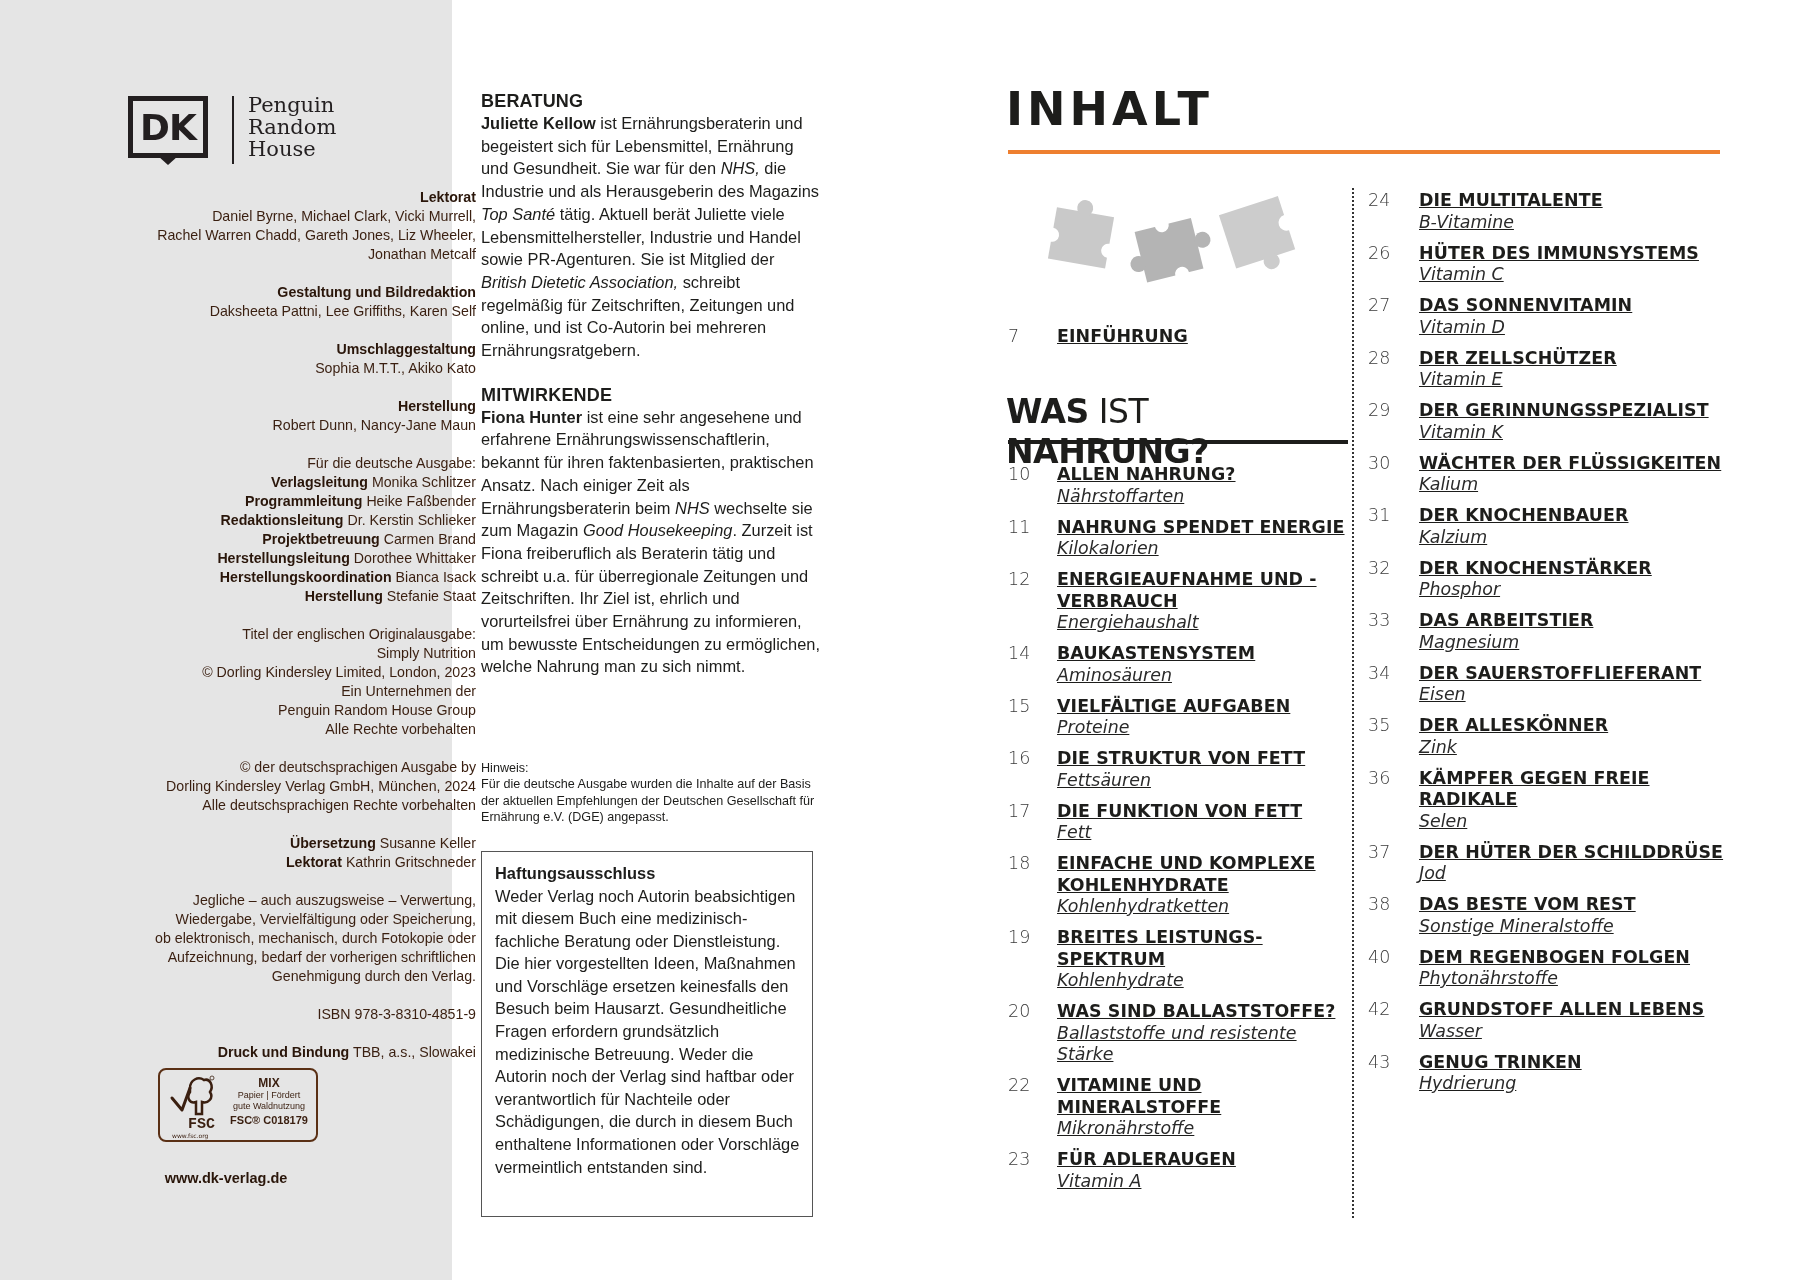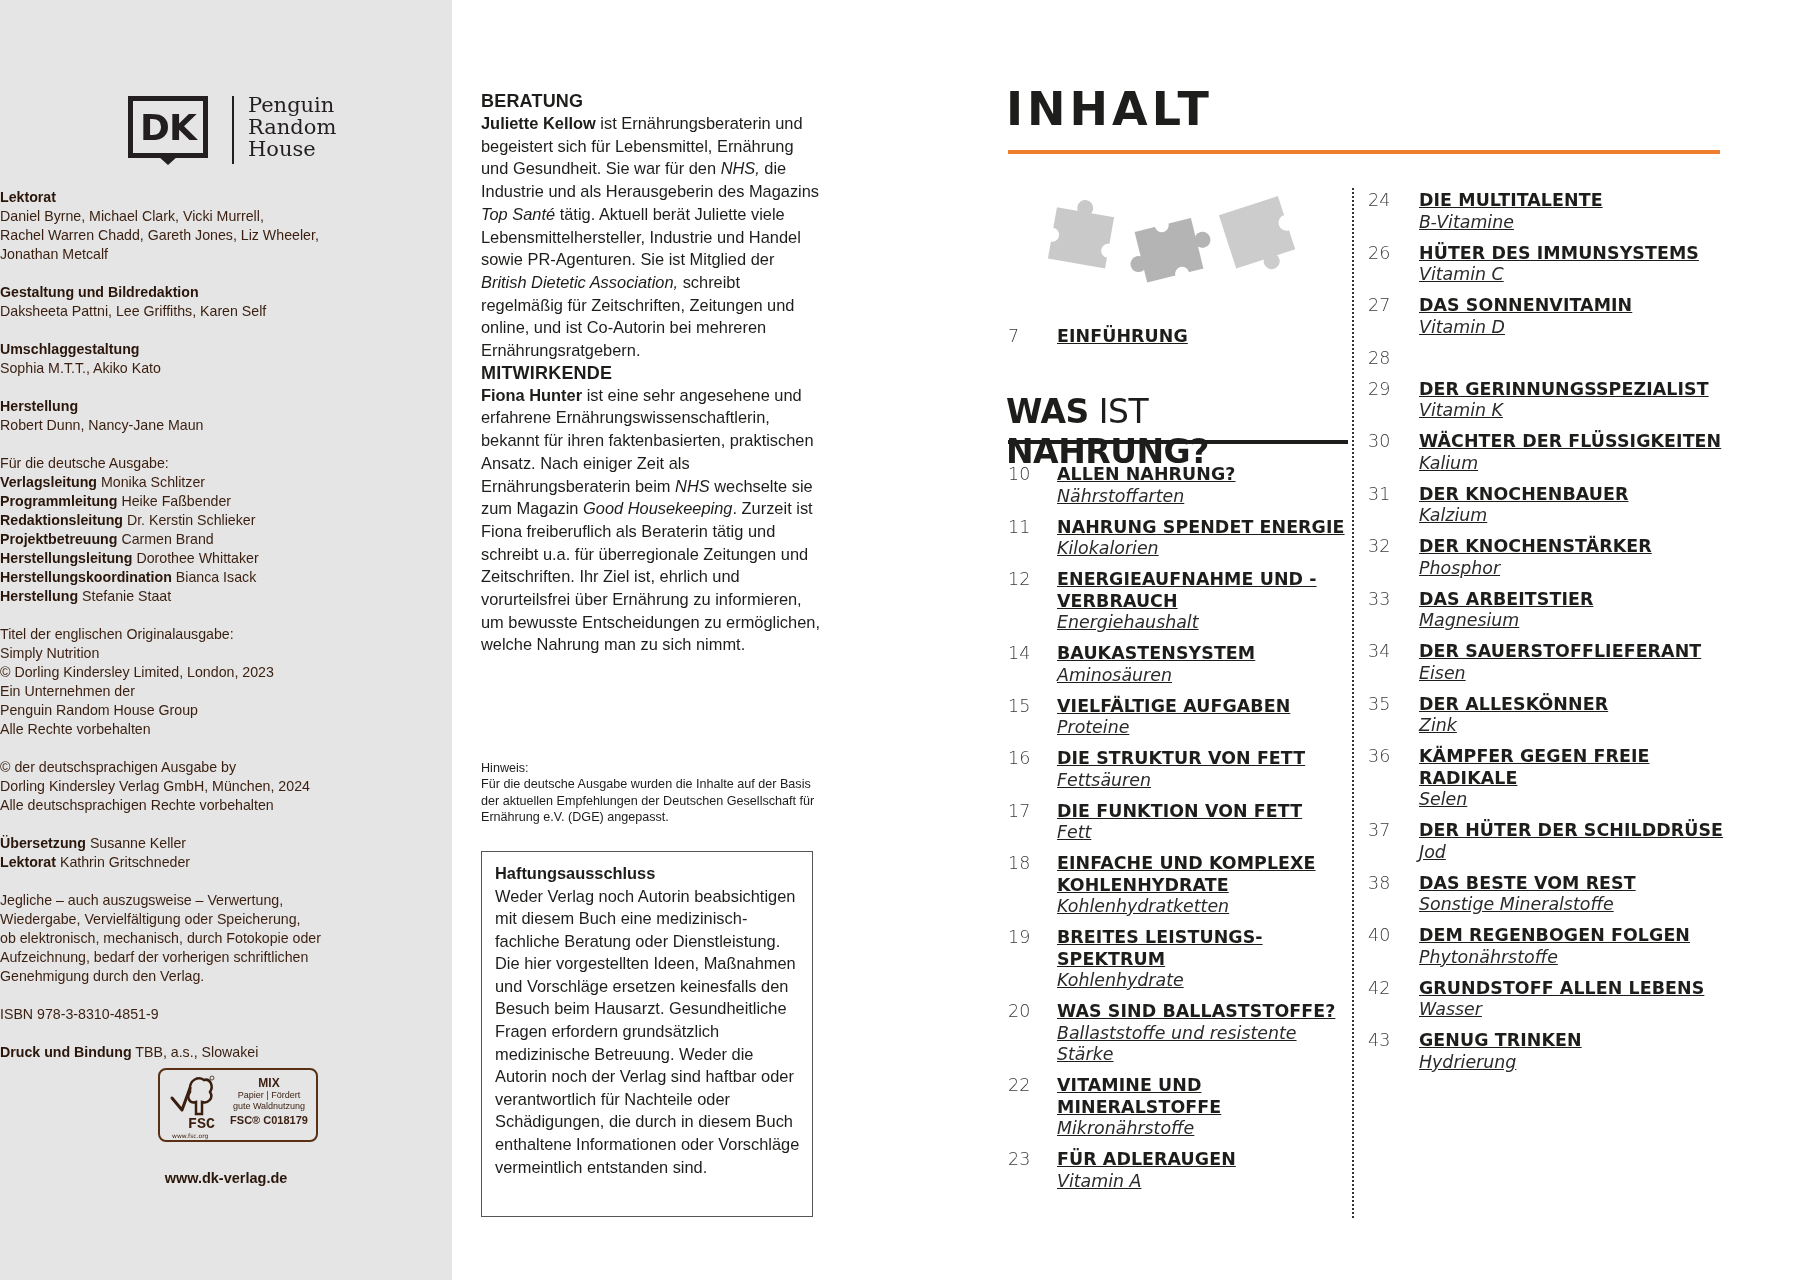--- a/index.html
+++ b/index.html
@@ -24,22 +24,22 @@
     position:absolute; left:30px; top:60px; width:0; height:0;
     border-left:10px solid transparent; border-right:10px solid transparent;
     border-top:9px solid #231f20;
   }
   .logo-divider { position:absolute; left:104px; top:0; width:2px; height:68px; background:#231f20; }
   .prh {
     position:absolute; left:120px; top:-2px;
     font-family:"DejaVu Serif", serif; font-size:21px; line-height:22px; color:#231f20;
   }
   .credits {
-    position:absolute; left:0; top:188px; width:452px; text-align:left;
-    font-family:"Liberation Sans", sans-serif; font-size:14.2px; line-height:19px;
+    position:absolute; left:0; top:188px; width:452px; text-align:right;
+    font-family:"Liberation Sans", sans-serif; font-size:14.2px; line-height:19px;padding-left:24px;
   }
   .credits .blk { margin-bottom:19px; }
   .credits b { font-weight:bold; color:#2a160a; }
   .fsc {
     position:absolute; left:158px; top:1068px; width:160px; height:74px;
     border:2px solid #5a3015; border-radius:8px; box-sizing:border-box;
   }
   .fsc-tree { position:absolute; left:8px; top:4px; width:48px; height:44px; }
   .fsc-word { position:absolute; left:28px; top:46px; font-family:Liberation Mono, monospace; font-size:15px; font-weight:bold; color:#3a1f10; }
   .fsc-url { position:absolute; left:12px; top:62px; font-size:6px; color:#3a1f10; }
@@ -48,21 +48,21 @@
   .fsc-txt { font-size:9px; line-height:11px;text-align:center; }
   .fsc-code { font-size:11px; font-weight:bold; line-height:16px; }
   .weburl {
     position:absolute; left:0; top:1170px; width:452px; text-align:center;
     font-family:"Liberation Sans", sans-serif; font-weight:bold; font-size:14.5px; color:#2a160a;
   }
   
   .mid { position:absolute; left:481px; top:90px; width:340px; font-family:"Liberation Sans", sans-serif; }
   .mid h3 { margin:0; font-size:18px; font-weight:bold; line-height:22px; letter-spacing:0.2px; }
   .mid p { margin:0; font-size:16.4px; line-height:22.7px; }
-  .mid .sec2 { }
+  .mid .sec2 { margin-top:22px; }
   .hinweis {
     position:absolute; left:481px; top:760px; width:340px;
     font-family:"Liberation Sans", sans-serif; font-size:12.6px; line-height:16.4px;
   }
   .disclaimer {
     position:absolute; left:481px; top:851px; width:332px; height:366px;
     border:1.5px solid #555; box-sizing:border-box; padding:10px 12px 0 13px;
     font-family:"Liberation Sans", sans-serif;
   }
   .disclaimer .dt { font-weight:bold; font-size:16.4px; line-height:22.5px; }
@@ -344,20 +344,24 @@
   </div>
     <div class="toc-item">
     <div class="toc-num">27</div>
     <div class="toc-body">
       <div class="toc-title">DAS SONNENVITAMIN</div>
       <div class="toc-sub">Vitamin D</div>
     </div>
   </div>
     <div class="toc-item">
     <div class="toc-num">28</div>
+    <div class="toc-body">
+      <div class="toc-title">DER ZELLSCHÜTZER</div>
+      <div class="toc-sub">Vitamin E</div>
+    </div>
   </div>
     <div class="toc-item">
     <div class="toc-num">29</div>
     <div class="toc-body">
       <div class="toc-title">DER GERINNUNGSSPEZIALIST</div>
       <div class="toc-sub">Vitamin K</div>
     </div>
   </div>
     <div class="toc-item">
     <div class="toc-num">30</div>

